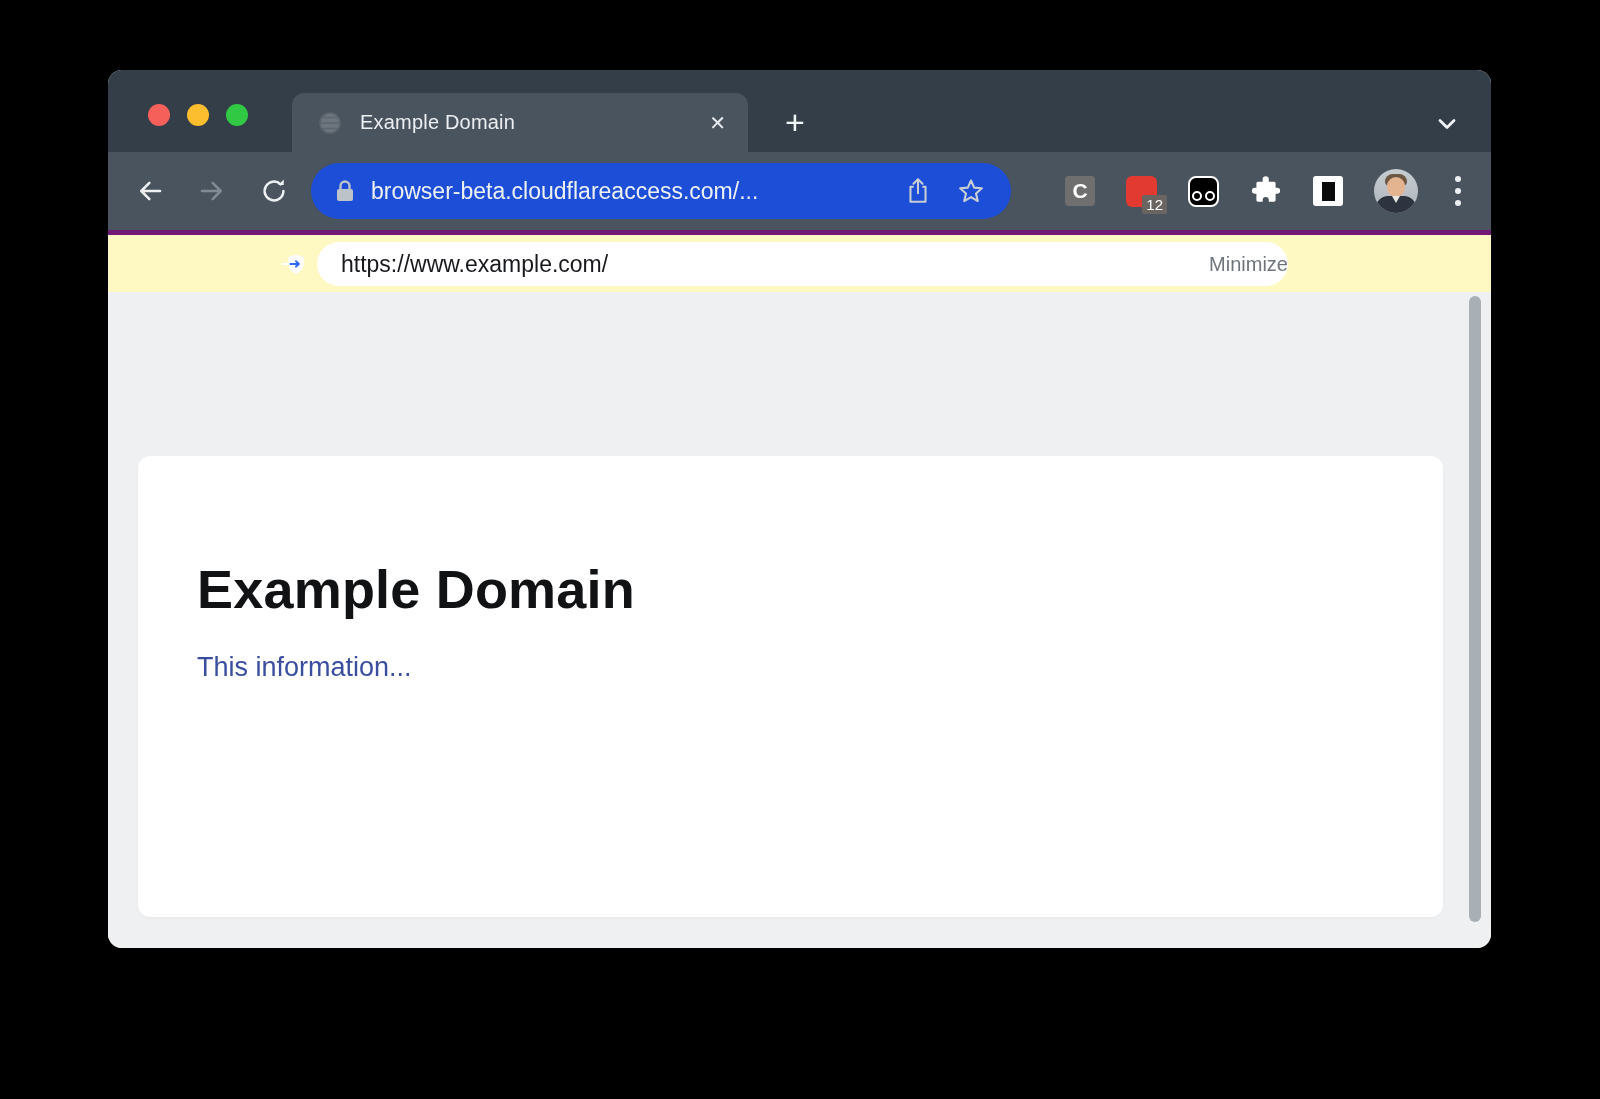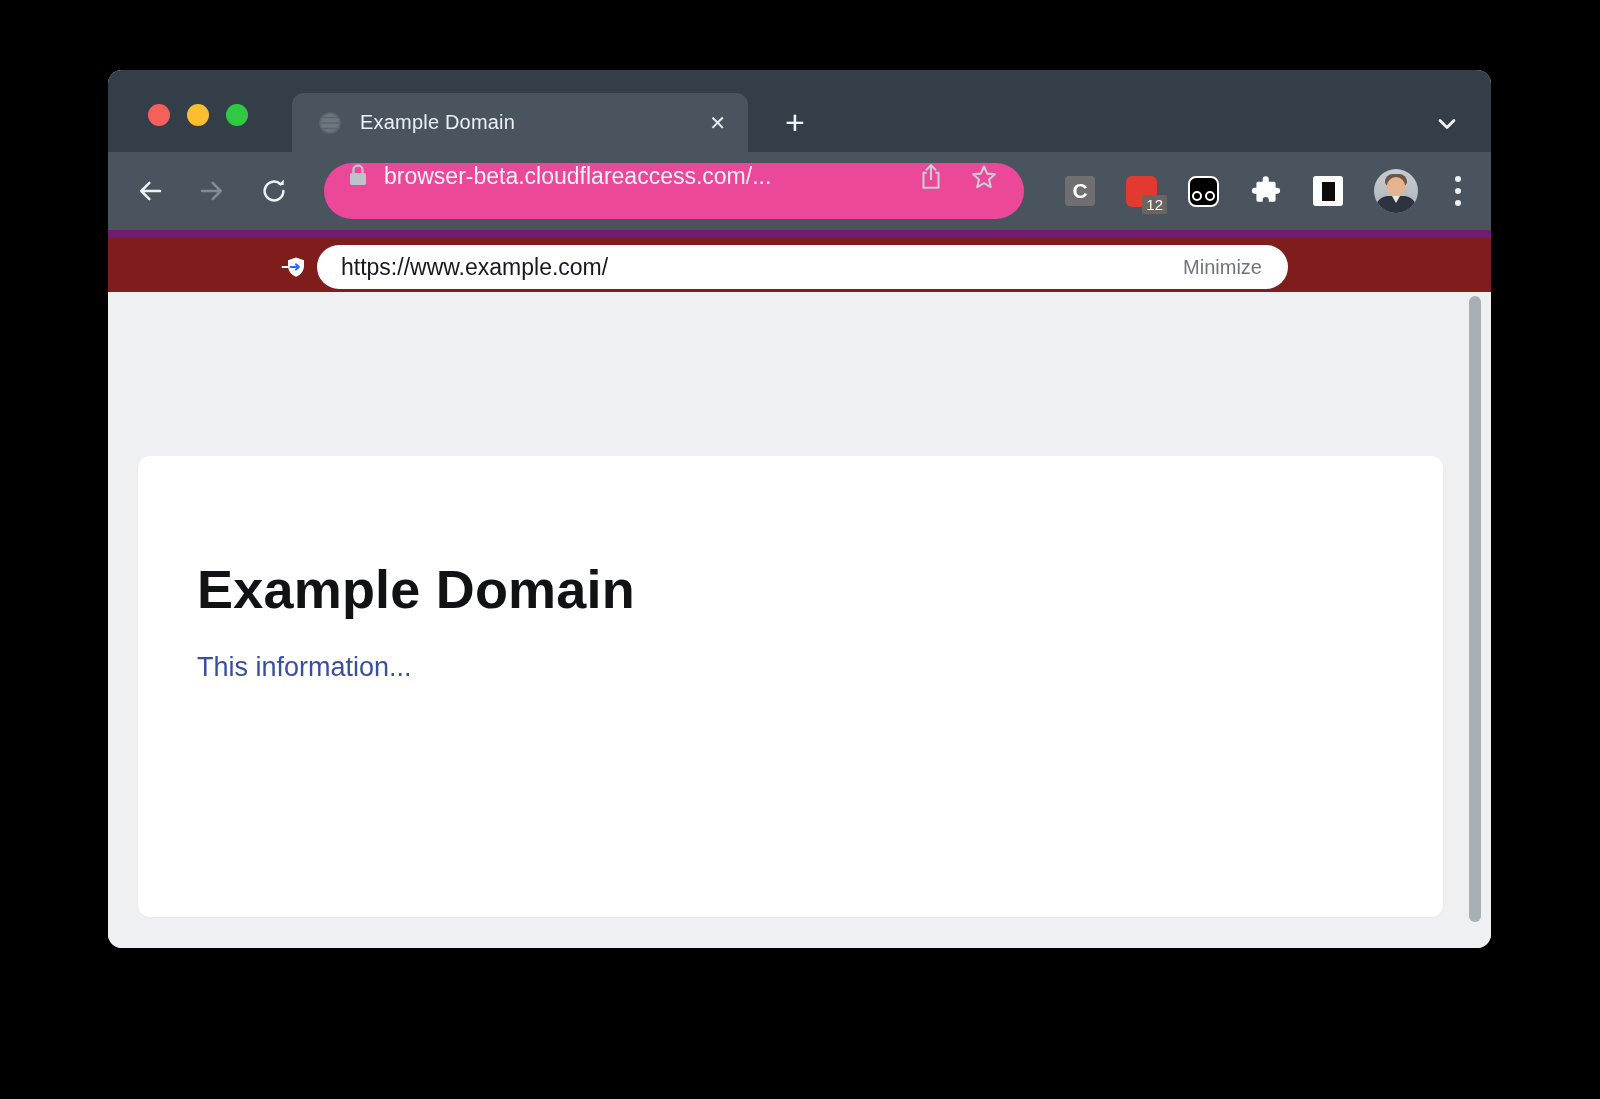--- a/index.html
+++ b/index.html
@@ -34,22 +34,22 @@
     color:#f2f5f7; font-size:34px; font-weight:300;
   }
   .tabstrip-chevron { position:absolute; right:30px; top:40px; width:28px; height:28px; }
 
   
   .toolbar { position:relative; height:78px; background:#4a545e; display:flex; align-items:center; }
   .nav-btn { width:36px; height:36px; display:flex; align-items:center; justify-content:center; flex:0 0 auto; }
   .nav-back{ margin-left:24px; } .nav-fwd{ margin-left:26px; } .nav-reload{ margin-left:26px; }
 
   .omnibox {
-    position:absolute; left:216px; top:11px; width:700px; height:56px;
-    background:#ec4899; border-radius:28px; display:flex; 
+    position:absolute; left:203px; top:11px; width:700px; height:56px;
+    background:#1d4ed8; border-radius:28px; display:flex; align-items:center;
   }
   .omni-lock { margin-left:24px; width:20px; height:24px; flex:0 0 auto; }
   .omni-url { margin-left:16px; font-size:23px; color:#eef1f3; white-space:nowrap; overflow:hidden; flex:1 1 auto; }
   .omni-share { margin-right:26px; width:26px; height:28px; flex:0 0 auto; }
   .omni-star { margin-right:26px; width:28px; height:28px; flex:0 0 auto; }
 
   .ext-row { position:absolute; right:24px; top:0; height:78px; display:flex; align-items:center; gap:31px; }
   .ext-c { width:30px; height:30px; background:#6f6f6f; border-radius:4px; color:#fff;
            font-size:21px; font-weight:700; display:flex; align-items:center; justify-content:center; }
   .ext-red { position:relative; width:31px; height:31px; background:#e23a30; border-radius:6px;
@@ -70,27 +70,27 @@
             background:linear-gradient(180deg,#c6ccd0 0%,#aeb5ba 100%); }
   .avatar .hair { position:absolute; left:11px; top:5px; width:22px; height:12px; border-radius:11px 11px 6px 6px; background:#6d5743; }
   .avatar .face { position:absolute; left:13px; top:8px; width:18px; height:20px; border-radius:9px; background:#e4b390; }
   .avatar .body { position:absolute; left:2px; top:27px; width:40px; height:20px; border-radius:12px 12px 0 0; background:#2d3440; }
   .avatar .collar { position:absolute; left:18px; top:27px; width:8px; height:7px; background:#e9e7e2; clip-path:polygon(0 0,100% 0,50% 100%); }
 
   .menu-dots { display:flex; flex-direction:column; gap:6px; align-items:center; width:18px; }
   .menu-dots i { width:6px; height:6px; border-radius:50%; background:#eef1f3; }
 
   
-  .isolation-bar { position:relative; height:62px; background:#7f1d1d; border-top:8px solid #701a75; }
+  .isolation-bar { position:relative; height:62px; background:#fef9c3; border-top:5px solid #701a75; }
   .shield-wrap { position:absolute; left:172px; top:15px; width:30px; height:30px; }
   .iso-pill { position:absolute; left:209px; top:7px; width:971px; height:44px; background:#fff;
               border-radius:22px; display:flex; align-items:center; }
   .iso-url { margin-left:24px; border:none; outline:none; background:transparent; flex:1 1 auto;
              font-size:23px; color:#17191c; font-family:"Liberation Sans", sans-serif; }
-  .iso-minimize { margin-right:26px; font-size:20px; color:#70757d; flex:0 0 auto; }
+  .iso-minimize { font-size:20px; color:#70757d; flex:0 0 auto; }
 
   
   .content { position:relative; height:656px; background:#eef0f1; }
   .card { position:absolute; left:30px; top:164px; width:1305px; height:461px; background:#fff;
           border-radius:12px; box-shadow:0 1px 3px rgba(0,0,0,.04); padding:102px 0 0 59px; }
   .page-heading { font-size:54px; font-weight:700; color:#101214; letter-spacing:.2px; }
   .page-body { margin-top:34px; max-width:1150px; font-size:27px; line-height:38px; color:#23262a; }
   .page-link { display:inline-block; margin-top:32px; font-size:27px; color:#3a4ea0; text-decoration:none; }
 
   .scroll-thumb { position:absolute; right:10px; top:4px; width:12px; height:626px;

